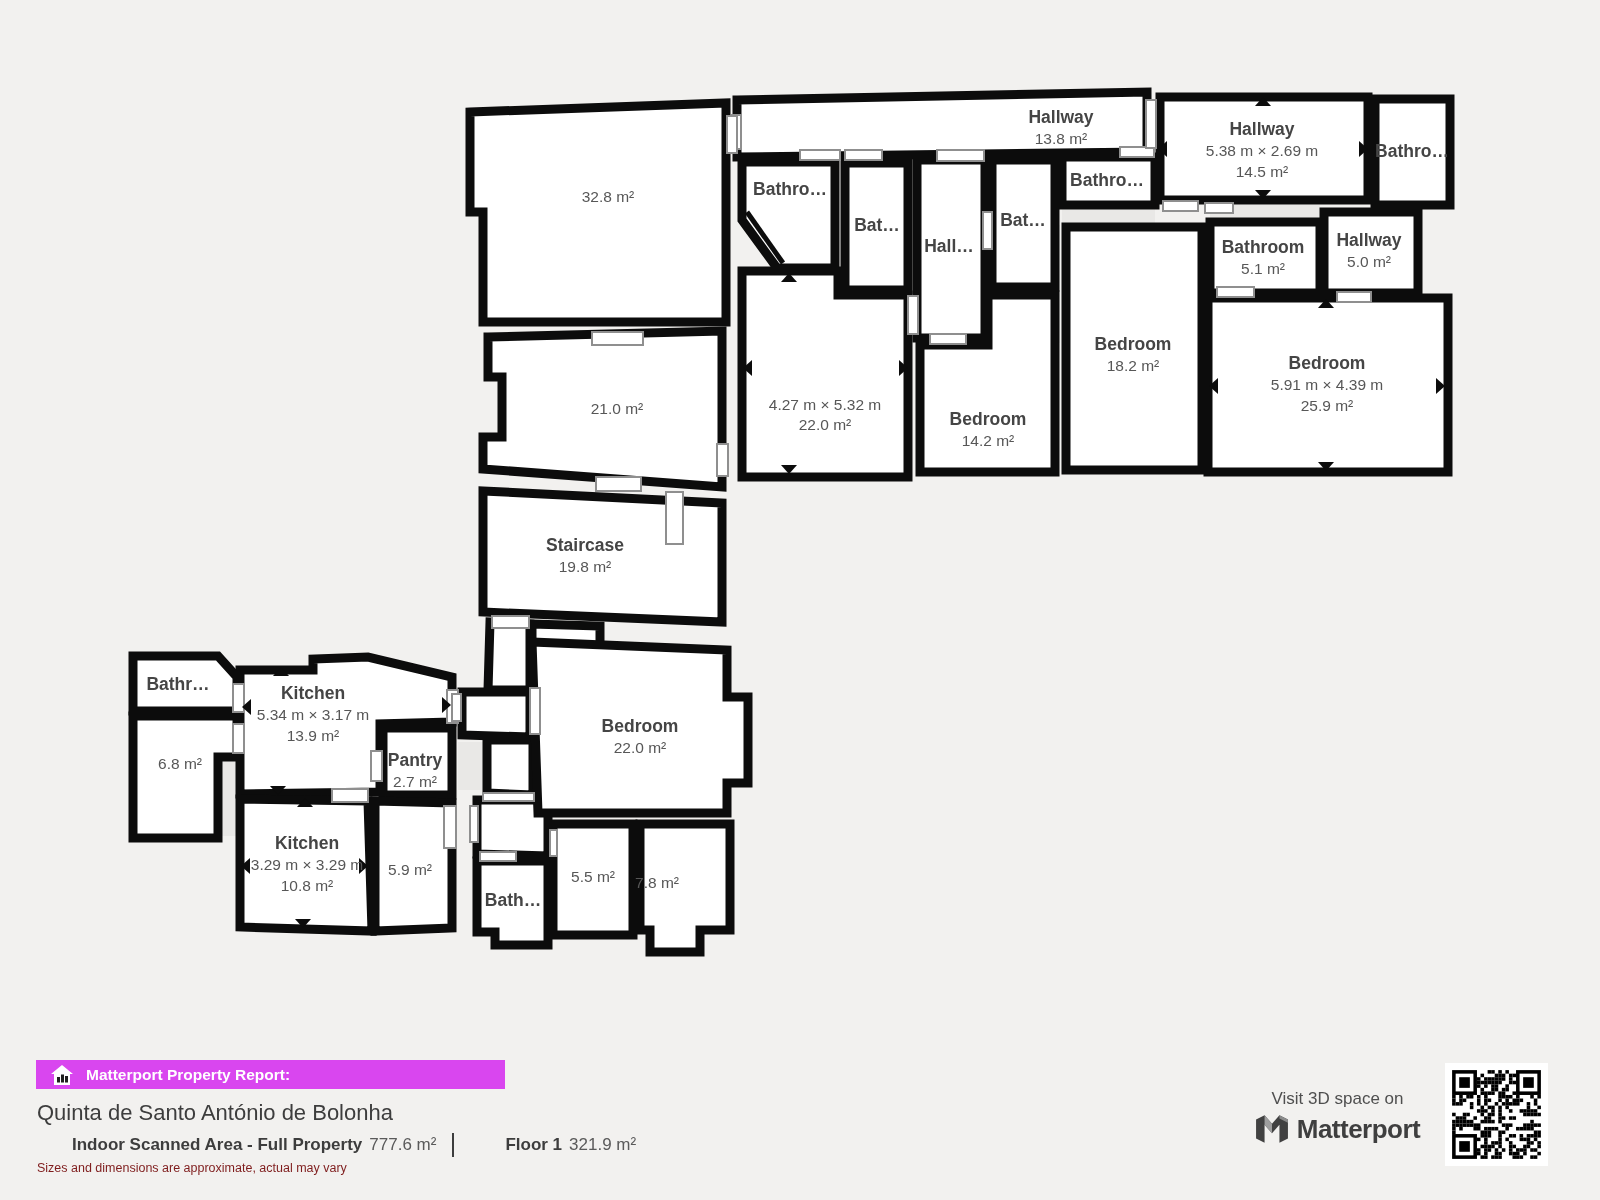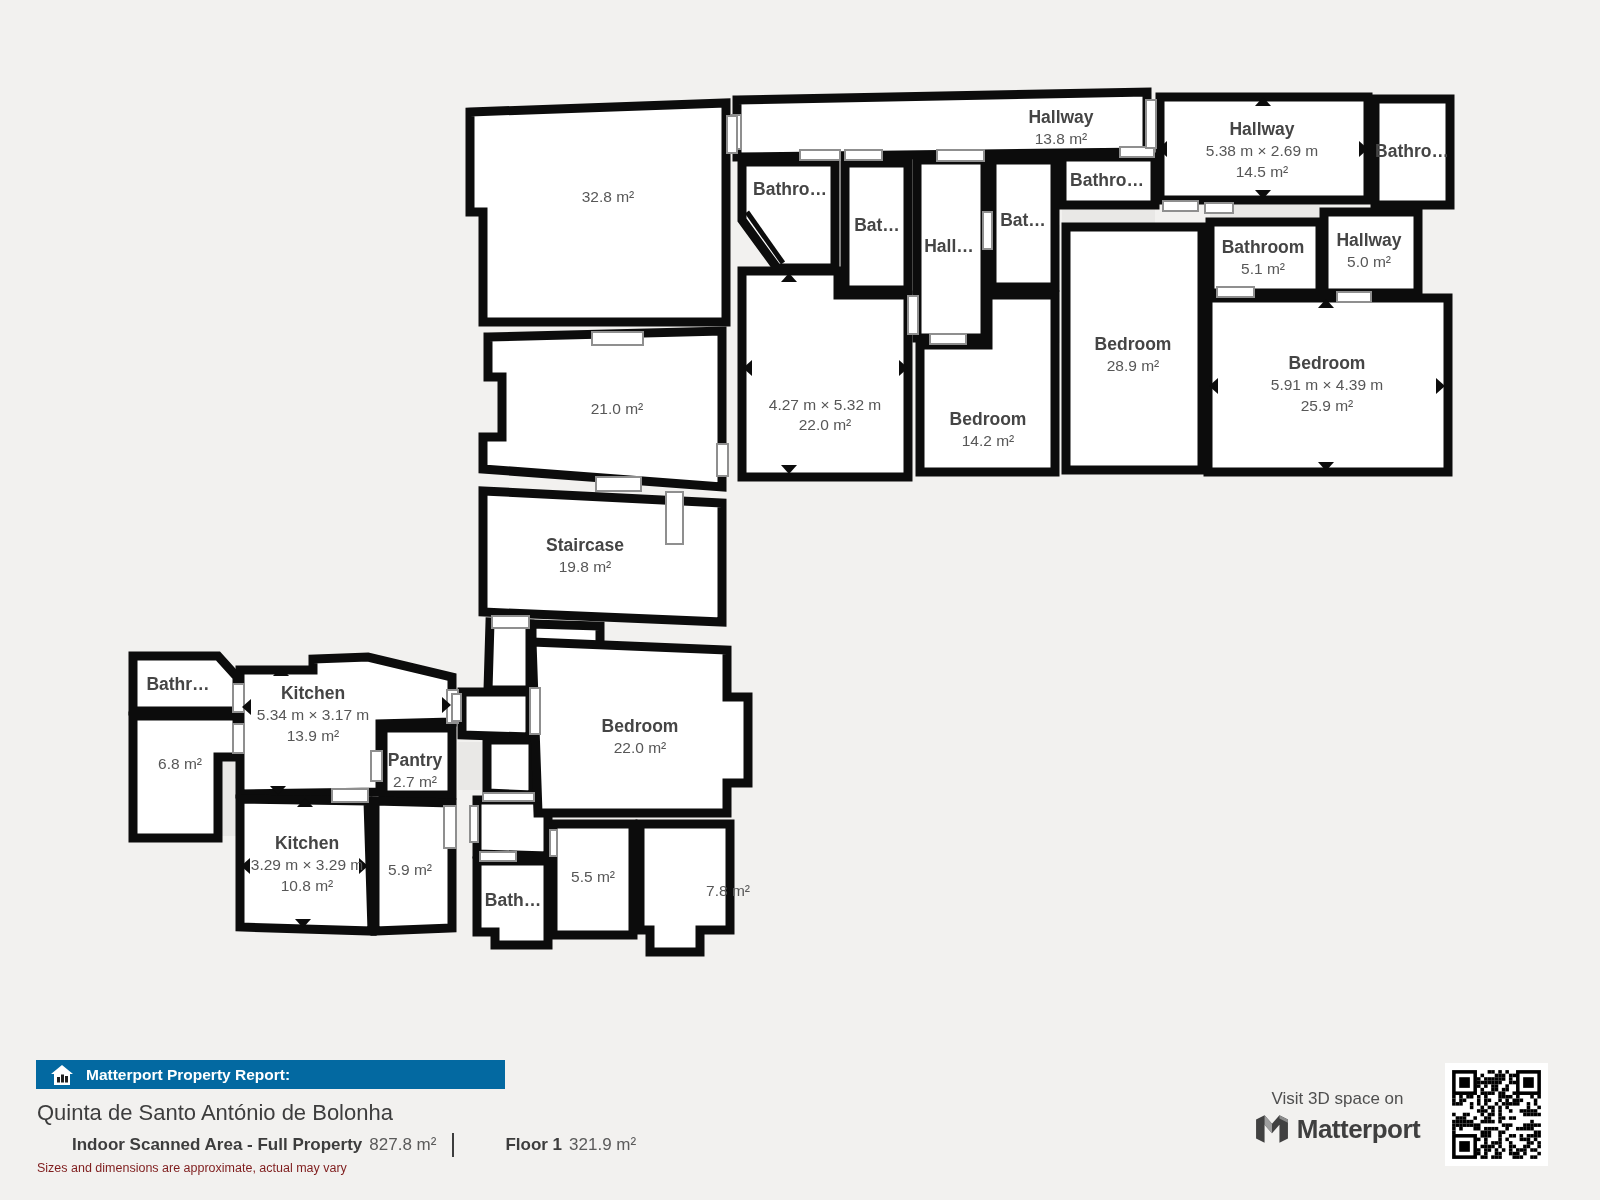--- a/index.html
+++ b/index.html
@@ -13,21 +13,21 @@
   .rlabel{
     position:absolute;transform:translate(-50%,-50%);
     text-align:center;white-space:nowrap;color:#4a4a4a;line-height:1.32;
     pointer-events:none;
   }
   .rname{font-size:17.5px;font-weight:bold;color:#454545;display:block;}
   .rsub{font-size:15.5px;font-weight:normal;color:#575757;display:block;}
   
   .report-bar{
     position:absolute;left:36px;top:1060px;width:469px;height:29px;
-    background:#0369a1;display:flex;align-items:center;gap:12px;padding-left:14px;box-sizing:border-box;
+    background:#d946ef;display:flex;align-items:center;gap:12px;padding-left:14px;box-sizing:border-box;
   }
   .report-bar-text{color:#ffffff;font-size:15.5px;font-weight:bold;}
   .prop-title{
     position:absolute;left:37px;top:1100px;font-size:22px;font-weight:normal;color:#3d3d3d;
   }
   .stats-line{
     position:absolute;left:37px;top:1133px;font-size:17px;color:#5a5a5a;
     display:flex;align-items:center;
   }
   .stat-label{font-weight:bold;color:#3d3d3d;margin-left:35px;}
@@ -198,21 +198,21 @@
   <div class="rlabel" style="left:1263px;top:258px;">
     <span class="rname">Bathroom</span>
     <span class="rsub">5.1 m²</span>
   </div>
   <div class="rlabel" style="left:1369px;top:251px;">
     <span class="rname">Hallway</span>
     <span class="rsub">5.0 m²</span>
   </div>
   <div class="rlabel" style="left:1133px;top:355px;">
     <span class="rname">Bedroom</span>
-    <span class="rsub">28.9 m²</span>
+    <span class="rsub">18.2 m²</span>
   </div>
   <div class="rlabel" style="left:1327px;top:384px;">
     <span class="rname">Bedroom</span>
     <span class="rsub">5.91 m × 4.39 m</span>
     <span class="rsub">25.9 m²</span>
   </div>
   <div class="rlabel" style="left:825px;top:415px;">
     <span class="rsub">4.27 m × 5.32 m</span>
     <span class="rsub">22.0 m²</span>
   </div>
@@ -242,21 +242,21 @@
   </div>
   <div class="rlabel" style="left:410px;top:870px;">
     <span class="rsub">5.9 m²</span>
   </div>
   <div class="rlabel" style="left:513px;top:901px;">
     <span class="rname">Bath…</span>
   </div>
   <div class="rlabel" style="left:593px;top:877px;">
     <span class="rsub">5.5 m²</span>
   </div>
-  <div class="rlabel" style="left:728px;top:883px;margin-top:8px;">
+  <div class="rlabel" style="left:657px;top:883px;">
     <span class="rsub">7.8 m²</span>
   </div>
   <div class="rlabel" style="left:640px;top:737px;">
     <span class="rname">Bedroom</span>
     <span class="rsub">22.0 m²</span>
   </div>
 </div>
 
 <div class="report-bar">
   <svg width="24" height="24" viewBox="0 0 24 24">
@@ -265,21 +265,21 @@
     <rect x="11" y="11.5" width="3" height="8" fill="#1f1f1f"></rect>
     <rect x="15" y="13" width="3" height="6.5" fill="#1f1f1f"></rect>
   </svg>
   <span class="report-bar-text">Matterport Property Report:</span>
 </div>
 
 <div class="prop-title">Quinta de Santo António de Bolonha</div>
 
 <div class="stats-line">
   <span class="stat-label">Indoor Scanned Area - Full Property</span>
-  <span class="stat-value">827.8 m²</span>
+  <span class="stat-value">777.6 m²</span>
   <span class="stat-divider"></span>
   <span class="stat-label">Floor 1</span>
   <span class="stat-value">321.9 m²</span>
 </div>
 
 <div class="disclaimer">Sizes and dimensions are approximate, actual may vary</div>
 
 <div class="promo">
   <span class="visit-text">Visit 3D space on</span>
   <span class="brand-row">

